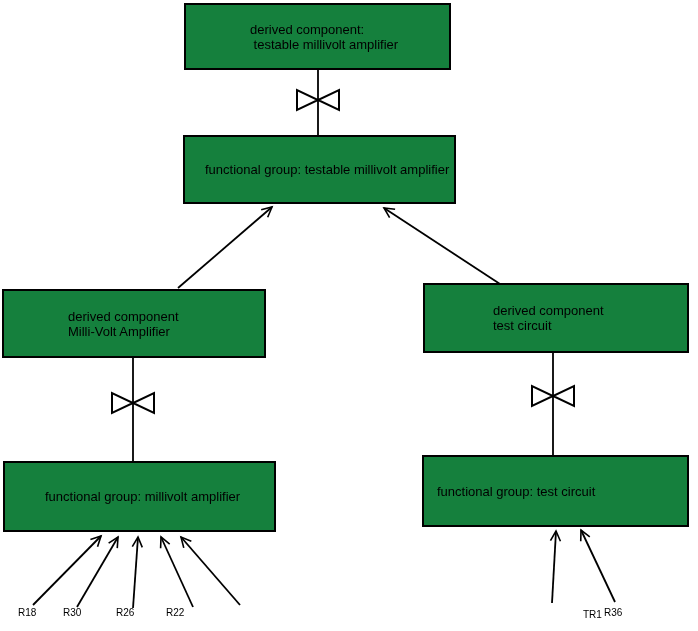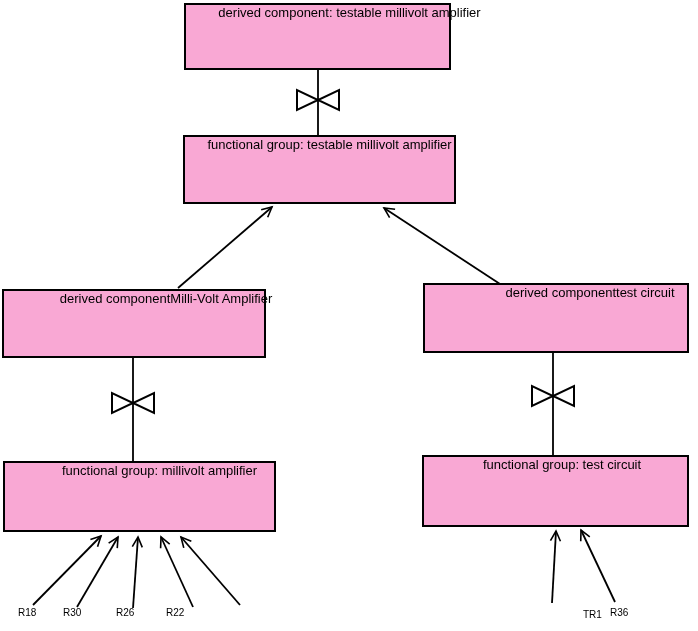--- a/index.html
+++ b/index.html
@@ -3,39 +3,39 @@
 <meta charset="utf-8">
 <style>
   html,body{margin:0;padding:0;background:#ffffff;}
   #canvas{
     position:relative;width:698px;height:631px;background:#ffffff;
     font-family:"Liberation Sans","DejaVu Sans",sans-serif;
     color:#000;overflow:hidden;
   }
   #connectors{position:absolute;left:0;top:0;width:698px;height:631px;}
   .node{
-    position:absolute;background:#f9a8d4;border:2px solid #000;
-    box-sizing:border-box;display:flex;justify-content:center;
+    position:absolute;background:#15803d;border:2px solid #000;
+    box-sizing:border-box;display:flex;flex-direction:column;justify-content:center;
     font-size:13px;line-height:15px;
   }
   .node span{display:block;white-space:pre;}
   #n-top{left:184px;top:3px;width:267px;height:67px;padding-left:64px;}
   #n-mid{left:183px;top:135px;width:273px;height:69px;padding-left:20px;}
   #n-ldrv{left:2px;top:289px;width:264px;height:69px;padding-left:64px;}
   #n-rdrv{left:423px;top:283px;width:266px;height:70px;padding-left:68px;}
   #n-lfun{left:3px;top:461px;width:273px;height:71px;padding-left:40px;}
   #n-rfun{left:422px;top:455px;width:267px;height:72px;padding-left:13px;}
   .leaf{position:absolute;font-size:10px;line-height:14px;white-space:pre;}
   #leaf-r18{left:18px;top:606px;}
   #leaf-r30{left:63px;top:606px;}
   #leaf-r26{left:116px;top:606px;}
   #leaf-r22{left:166px;top:606px;}
   #leaf-ic1{left:212px;top:606px;margin-top:24px;}
   #leaf-tr1{left:539px;top:608px;margin-left:44px;}
-  #leaf-r36{left:604px;top:606px;margin-left:6px;}
+  #leaf-r36{left:604px;top:606px;}
 </style>
 </head>
 <body>
 
 <div id="canvas">
 
   <svg id="connectors" viewBox="0 0 698 631" xmlns="http://www.w3.org/2000/svg">
     <defs>
       <marker id="oarrow" markerWidth="18" markerHeight="18" refX="13" refY="8" orient="auto" markerUnits="userSpaceOnUse">
         <path d="M3,3 L13,8 L3,13" fill="none" stroke="#000" stroke-width="1.6"></path>

